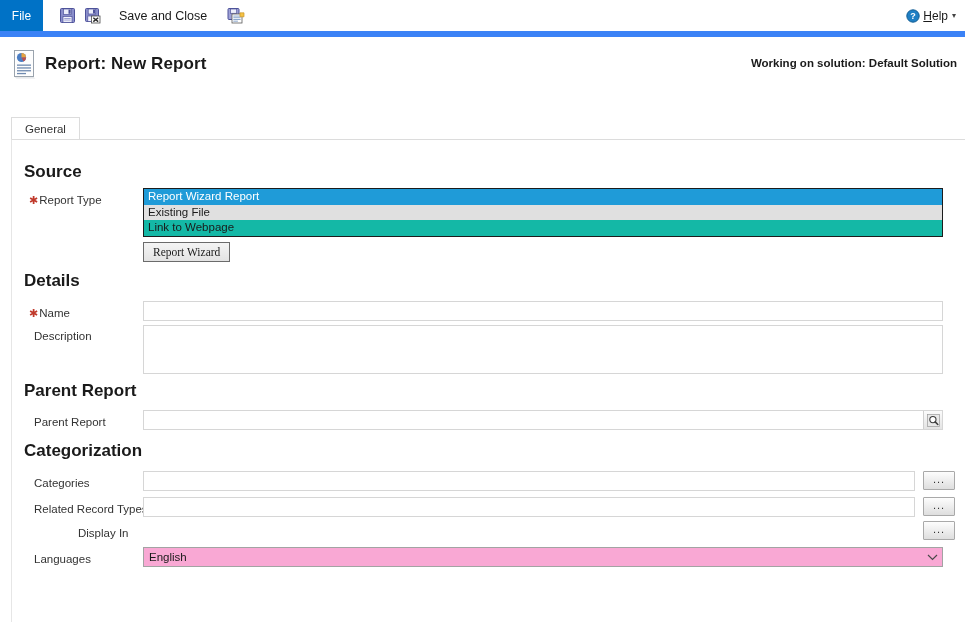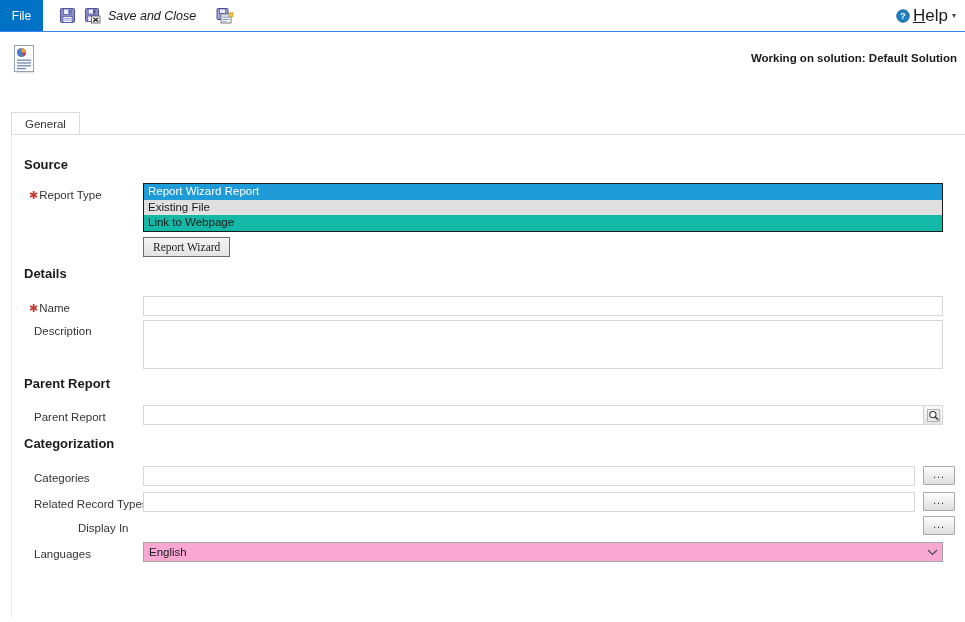--- a/index.html
+++ b/index.html
@@ -15,21 +15,21 @@
     color: #1a1a1a;
     overflow: hidden;
     position: relative;
   }
 
   
   .cmdbar {
     position: relative;
     height: 31px;
     background: #ffffff;
-    border-bottom: 1px solid #3b82f6;
+    border-bottom: 6px solid #3b82f6;
   }
   .file-tab {
     position: absolute;
     left: 0;
     top: 0;
     width: 43px;
     height: 31px;
     background: #0072c6;
     color: #ffffff;
     font-size: 12px;
@@ -48,37 +48,36 @@
     gap: 0px;
   }
   .cmd-btn {
     display: flex;
     align-items: center;
     height: 26px;
     padding: 0 4px;
     cursor: default;
   }
   .cmd-label {
-    margin-left: 6px;
+    margin-left: 17px;
     font-size: 12.5px;
     color: #1a1a1a;
     white-space: nowrap;
-    font-style: italic;
   }
   .help-zone {
     position: absolute;
     right: 9px;
     top: 0;
     height: 31px;
     display: flex;
     align-items: center;
     gap: 3px;
   }
   .help-text {
-    font-size: 17px;
+    font-size: 12px;
     color: #1a1a1a;
   }
   .help-text u { text-decoration: underline; }
   .help-caret {
     font-size: 8px;
     color: #444;
     margin-left: 1px;
   }
 
   
@@ -142,21 +141,21 @@
     width: 954px;
     height: 483px;
     border-left: 1px solid #e6e6e6;
     border-top: 1px solid #dcdcdc;
     background: #ffffff;
     box-sizing: border-box;
   }
 
   .section-head {
     position: absolute;
-    font-size: 13px;
+    font-size: 17px;
     font-weight: bold;
     color: #1a1a1a;
   }
   .field-label {
     position: absolute;
     font-size: 11.5px;
     color: #333333;
     text-align: left;
   }
   .req-star {
@@ -365,20 +364,21 @@
       <circle cx="9.5" cy="8.5" r="4.6" fill="#4b7ec4"></circle>
       <path d="M9.5 8.5 L9.5 3.9 A4.6 4.6 0 0 1 14.1 8.5 Z" fill="#e8a33d"></path>
       <path d="M9.5 8.5 L14.1 8.5 A4.6 4.6 0 0 1 11.6 12.5 Z" fill="#c0504d"></path>
       <rect x="5" y="15.5" width="14" height="1.3" fill="#6f8ab0"></rect>
       <rect x="5" y="18.3" width="14" height="1.3" fill="#6f8ab0"></rect>
       <rect x="5" y="21.1" width="14" height="1.3" fill="#6f8ab0"></rect>
       <rect x="5" y="23.9" width="9" height="1.3" fill="#6f8ab0"></rect>
       <path d="M2.5 28.2 h19 l2 1.2 h-19 z" fill="#d2d6da" opacity="0.7"></path>
     </svg>
   </span>
+  <div class="page-title">Report: New Report</div>
   <div class="solution-note">Working on solution: Default Solution</div>
 </div>
 
 <div class="tabstrip">
   <div class="tab">
     <span>General</span>
   </div>
 </div>
 
 <div class="panel">

